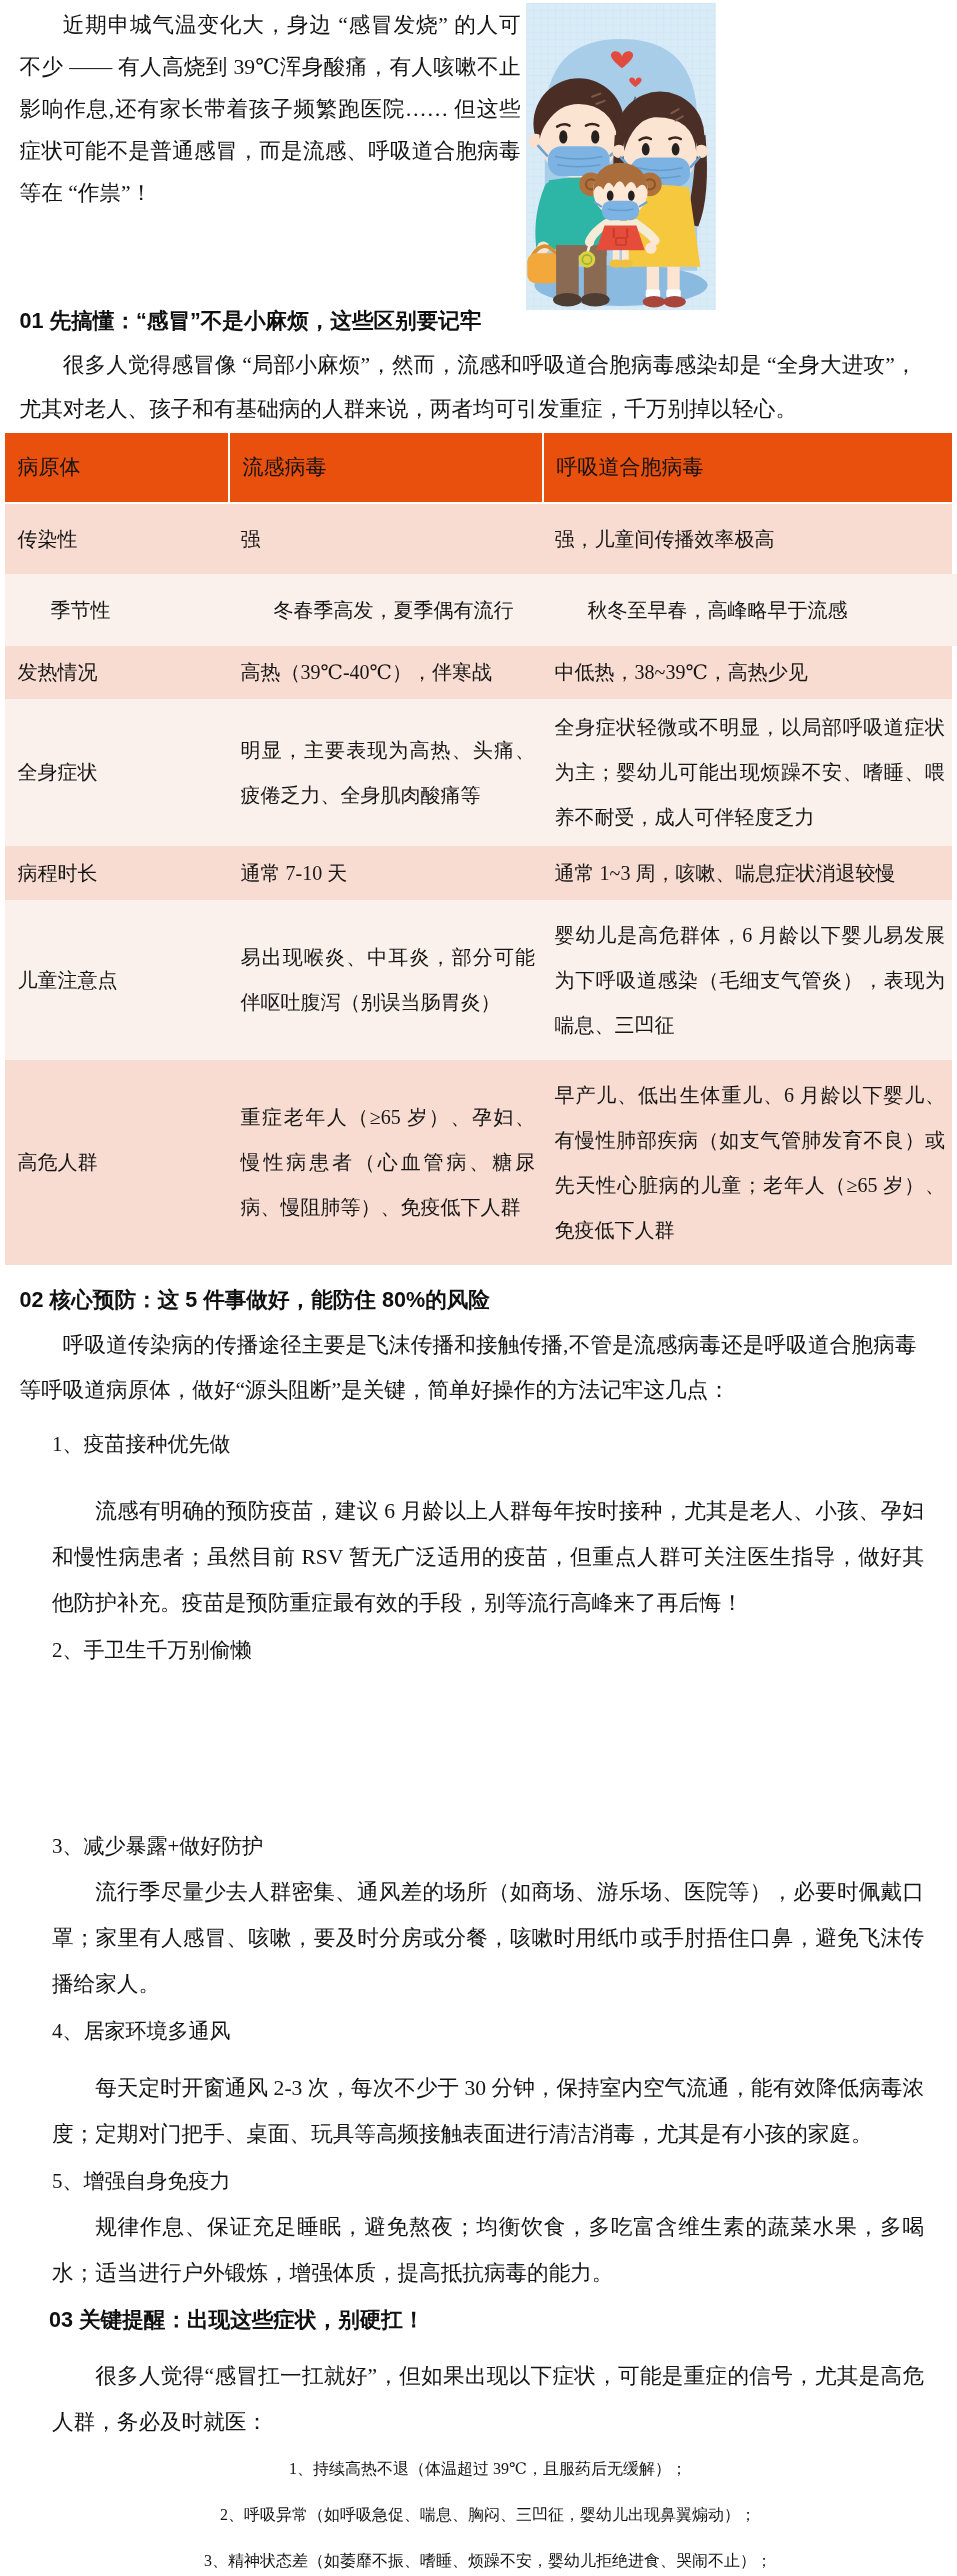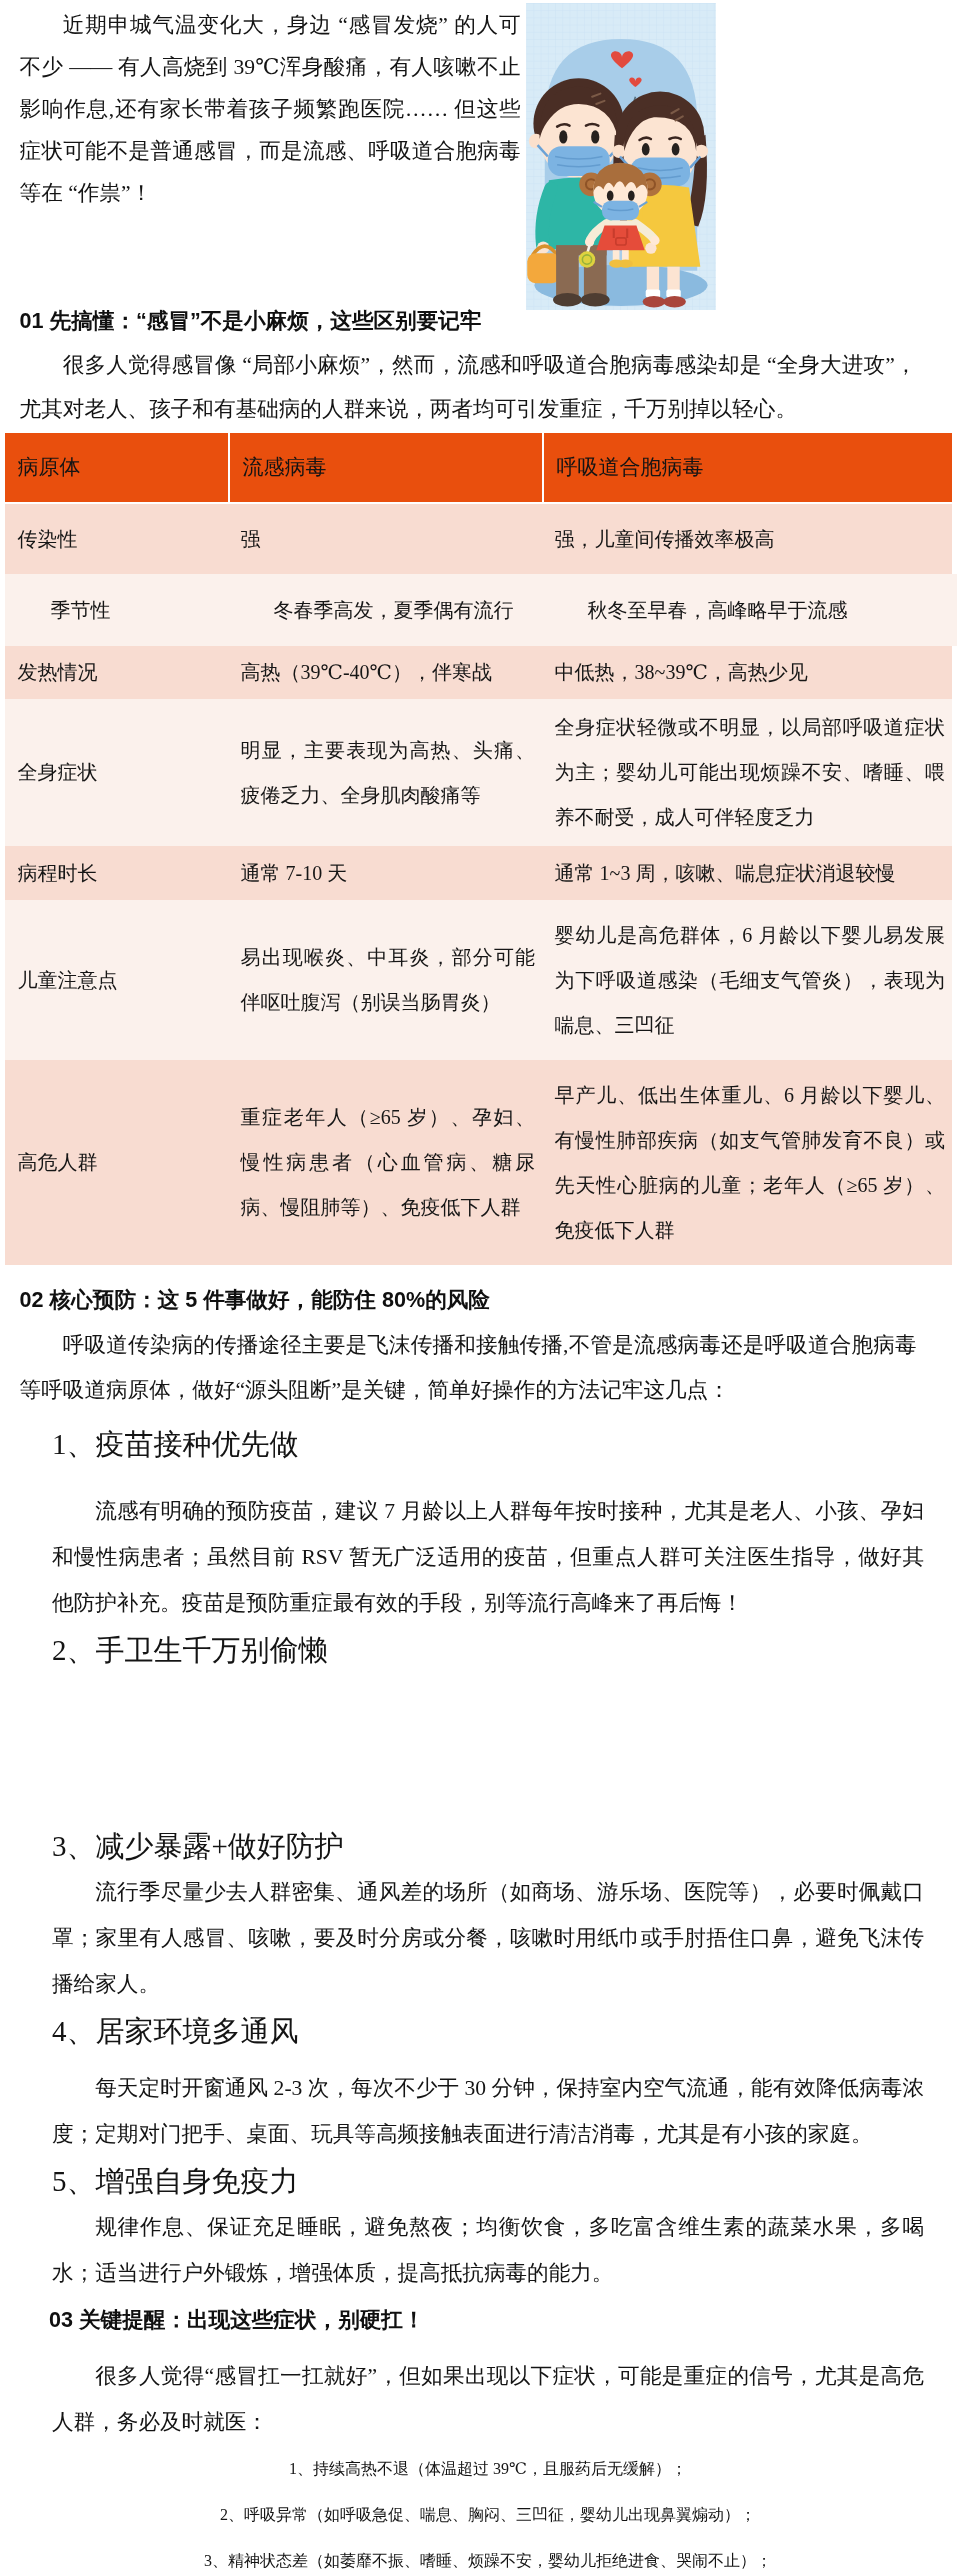--- a/index.html
+++ b/index.html
@@ -29,21 +29,21 @@
         padding:0 7.2px 0 12.4px;font-size:20px;line-height:45px;color:#161616;}
   .cell>span{flex:1;text-align:justify;word-break:break-all;}
   .c1{width:223px;} .c2{width:314px;} .c3{width:410px;}
   .hc{background:var(--orange,#E94F0D);border-bottom:2.1px solid #fff;
       font-size:21px;color:#141414;}
   .hc.hgap{border-left:2.6px solid #fff;}
 
   #h02{left:19.6px;top:1277px;line-height:46px;}
   #s2intro{left:19.6px;top:1323px;width:897px;line-height:45px;}
 
-  .tiptitle{position:absolute;left:52px;font-size:29px;line-height:46px;white-space:nowrap;}
+  .tiptitle{position:absolute;left:52px;font-size:21px;line-height:46px;white-space:nowrap;}
   .tipbody{position:absolute;left:52px;width:872px;font-size:21.6px;line-height:46px;
            text-align:justify;text-indent:2em;word-break:break-all;}
   #t1t{top:1421px;} #t1b{top:1488px;}
   #t2t{top:1627px;} #t2b{top:1673px;}
   #t3t{top:1823px;} #t3b{top:1869px;}
   #t4t{top:2008px;} #t4b{top:2065px;}
   #t5t{top:2158px;} #t5b{top:2204px;}
 
   #h03{left:49px;top:2297px;line-height:46px;}
   #s3intro{left:52px;top:2353px;width:872px;line-height:46px;}
@@ -251,21 +251,21 @@
       <div class="cell c3">
           <span>早产儿、低出生体重儿、6 月龄以下婴儿、有慢性肺部疾病（如支气管肺发育不良）或先天性心脏病的儿童；老年人（≥65 岁）、免疫低下人群</span>
         </div>
     </div>
   </div>
 
   <div id="h02" class="heading">02 核心预防：这 5 件事做好，能防住 80%的风险</div>
   <div id="s2intro" class="para">呼吸道传染病的传播途径主要是飞沫传播和接触传播,不管是流感病毒还是呼吸道合胞病毒等呼吸道病原体，做好“源头阻断”是关键，简单好操作的方法记牢这几点：</div>
 
   <div id="t1t" class="tiptitle">1、疫苗接种优先做</div>
-  <div id="t1b" class="tipbody">流感有明确的预防疫苗，建议 7 月龄以上人群每年按时接种，尤其是老人、小孩、孕妇和慢性病患者；虽然目前 RSV 暂无广泛适用的疫苗，但重点人群可关注医生指导，做好其他防护补充。疫苗是预防重症最有效的手段，别等流行高峰来了再后悔！</div>
+  <div id="t1b" class="tipbody">流感有明确的预防疫苗，建议 6 月龄以上人群每年按时接种，尤其是老人、小孩、孕妇和慢性病患者；虽然目前 RSV 暂无广泛适用的疫苗，但重点人群可关注医生指导，做好其他防护补充。疫苗是预防重症最有效的手段，别等流行高峰来了再后悔！</div>
   <div id="t2t" class="tiptitle">2、手卫生千万别偷懒</div>
   <div id="t3t" class="tiptitle">3、减少暴露+做好防护</div>
   <div id="t3b" class="tipbody">流行季尽量少去人群密集、通风差的场所（如商场、游乐场、医院等），必要时佩戴口罩；家里有人感冒、咳嗽，要及时分房或分餐，咳嗽时用纸巾或手肘捂住口鼻，避免飞沫传播给家人。</div>
   <div id="t4t" class="tiptitle">4、居家环境多通风</div>
   <div id="t4b" class="tipbody">每天定时开窗通风 2-3 次，每次不少于 30 分钟，保持室内空气流通，能有效降低病毒浓度；定期对门把手、桌面、玩具等高频接触表面进行清洁消毒，尤其是有小孩的家庭。</div>
   <div id="t5t" class="tiptitle">5、增强自身免疫力</div>
   <div id="t5b" class="tipbody">规律作息、保证充足睡眠，避免熬夜；均衡饮食，多吃富含维生素的蔬菜水果，多喝水；适当进行户外锻炼，增强体质，提高抵抗病毒的能力。</div>
 
   <div id="h03" class="heading">03 关键提醒：出现这些症状，别硬扛！</div>
   <div id="s3intro" class="para" style="position:absolute;">很多人觉得“感冒扛一扛就好”，但如果出现以下症状，可能是重症的信号，尤其是高危人群，务必及时就医：</div>

